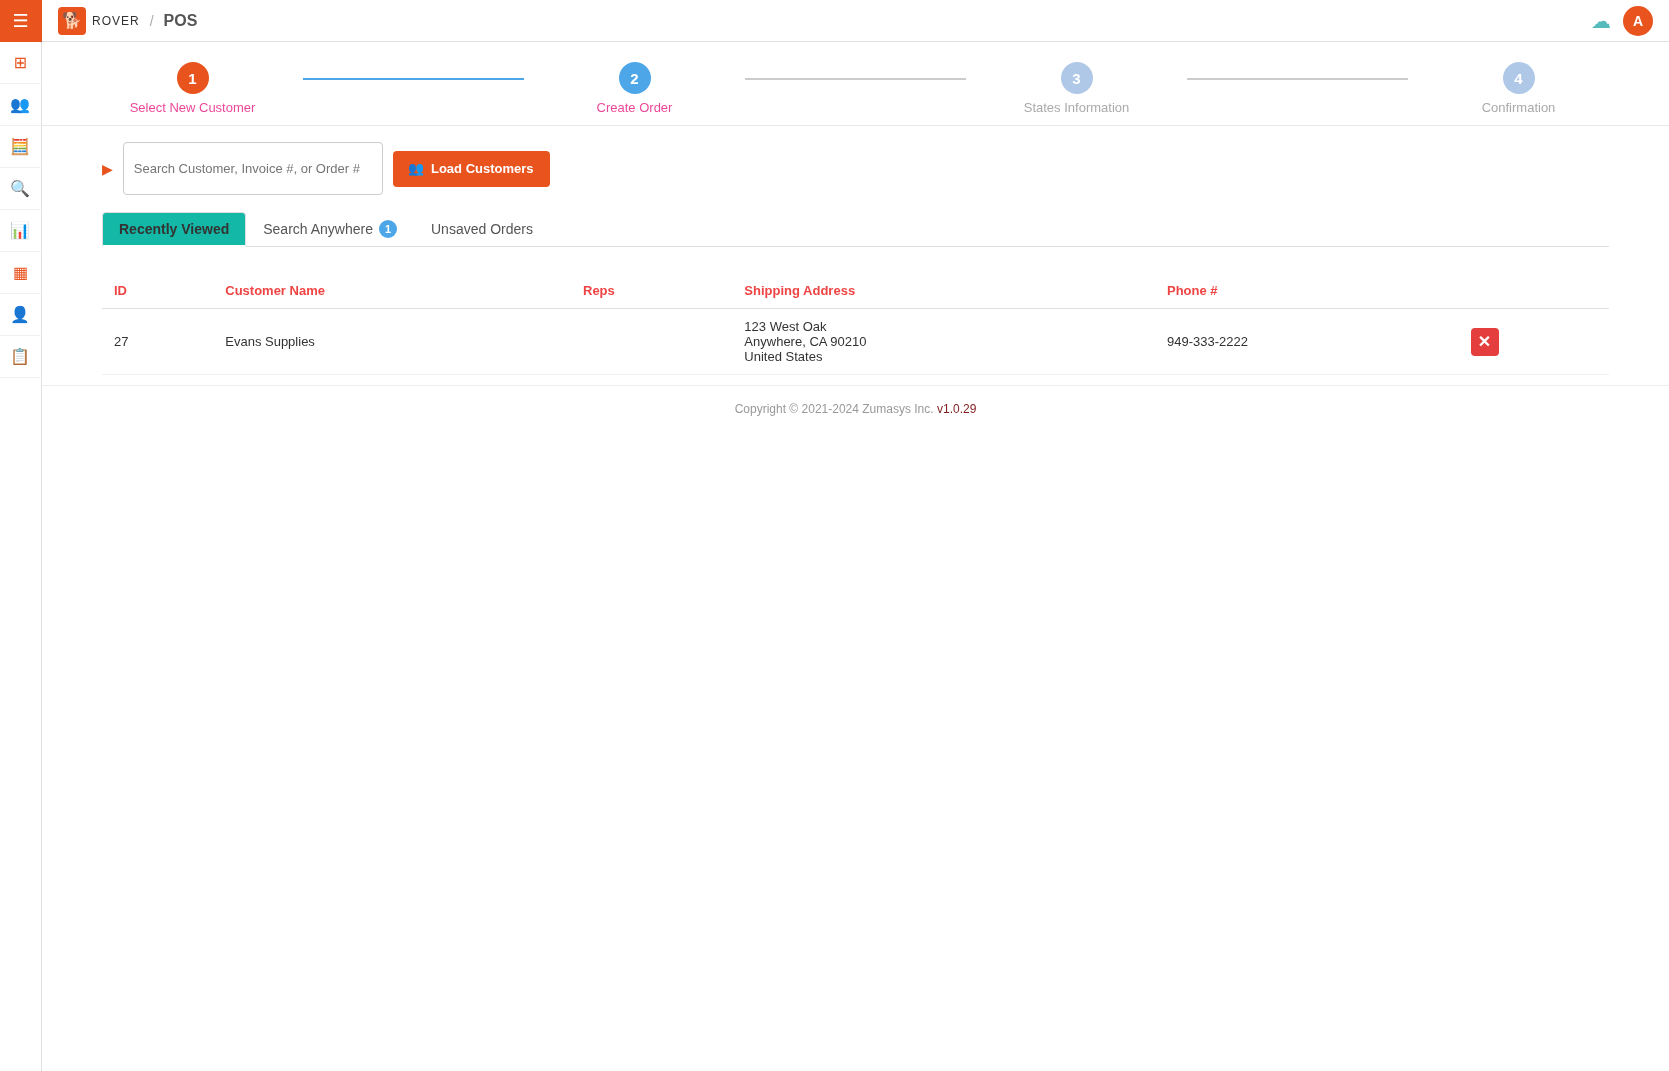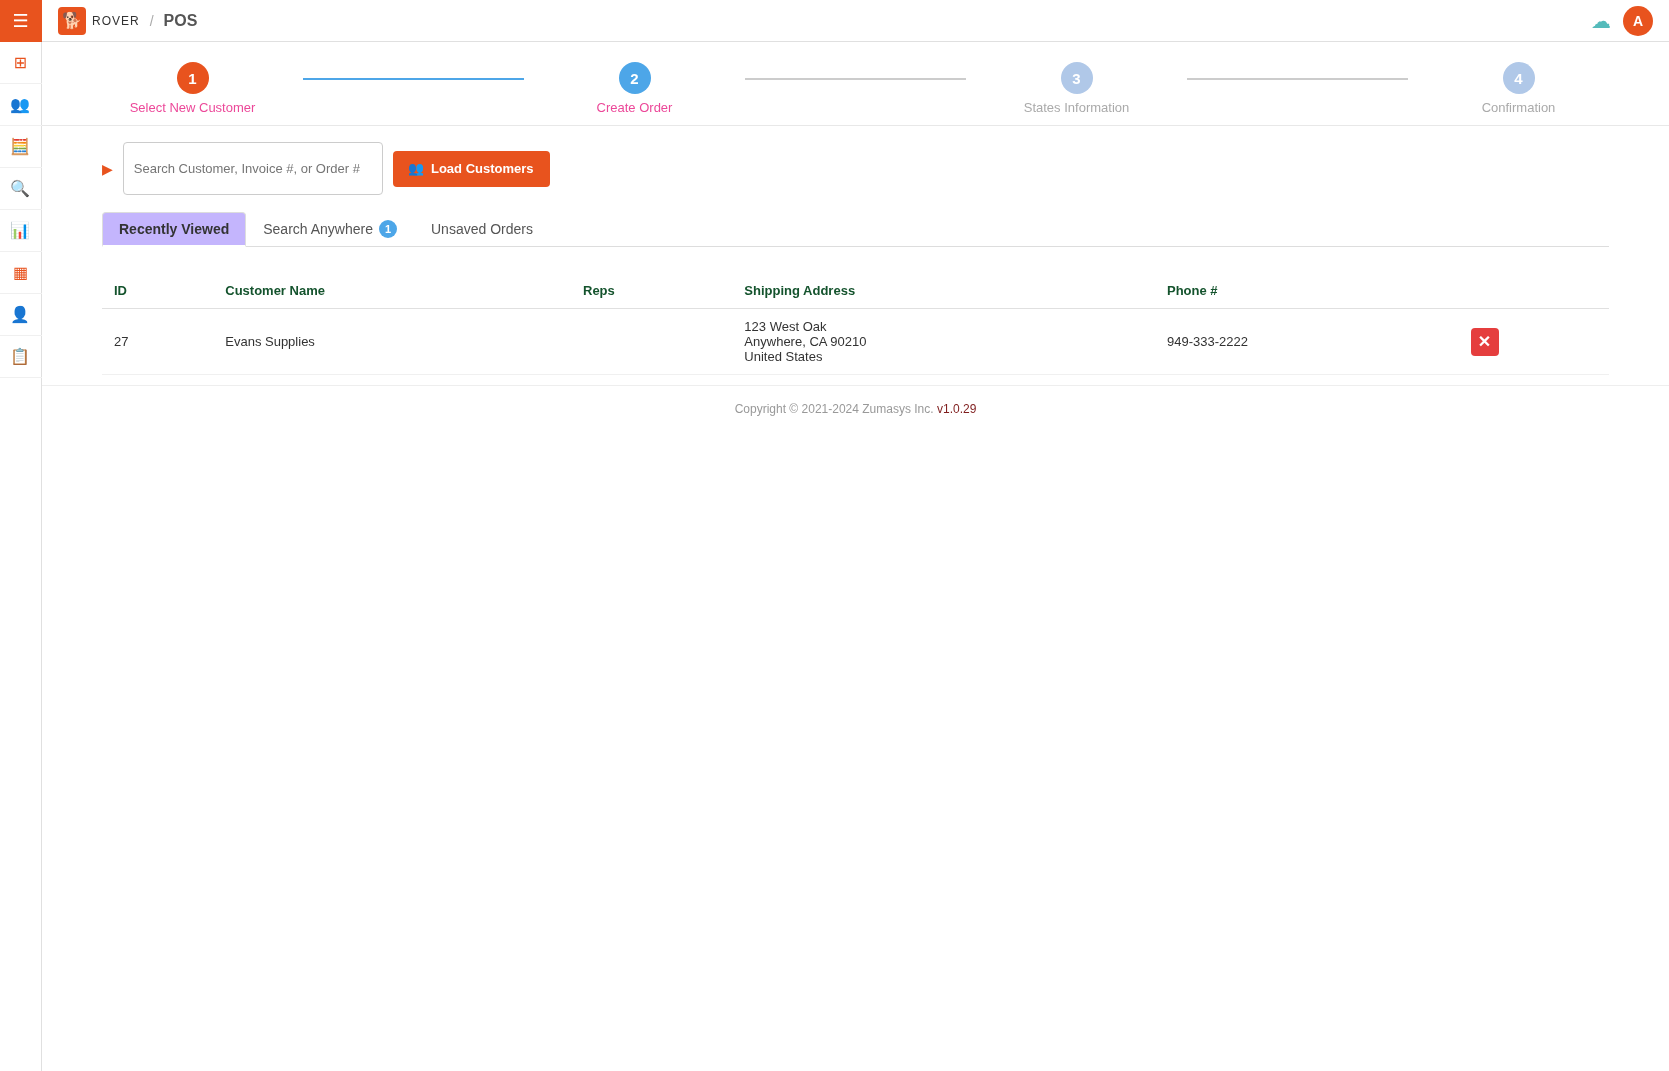--- a/index.html
+++ b/index.html
@@ -192,21 +192,21 @@
       cursor: pointer;
       border: 1px solid transparent;
       border-bottom: none;
       border-radius: 4px 4px 0 0;
       color: #555;
       display: flex;
       align-items: center;
       gap: 6px;
     }
     .tab.active {
-      background: #c4b5fd;
+      background: #14b8a6;
       border-color: #ddd;
       border-bottom: 2px solid #fff;
       margin-bottom: -1px;
       font-weight: 600;
       color: #333;
     }
     .tab-badge {
       background: #4da6e8;
       color: #fff;
       border-radius: 50%;
@@ -225,21 +225,21 @@
       border-collapse: collapse;
     }
     thead tr {
       border-bottom: 1px solid #e0e0e0;
     }
     th {
       padding: 10px 12px;
       text-align: left;
       font-size: 13px;
       font-weight: 600;
-      color: #14532d;
+      color: #ef4444;
     }
     td {
       padding: 10px 12px;
       font-size: 13px;
       color: #333;
       border-bottom: 1px solid #f0f0f0;
     }
     .remove-btn {
       background: #e53e3e;
       border: none;

